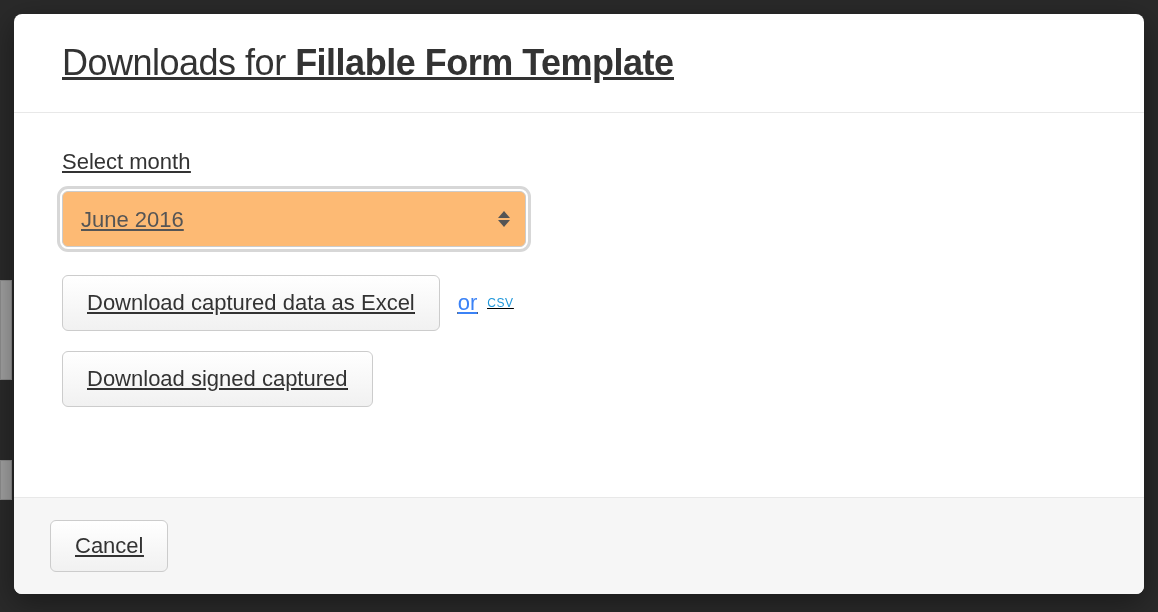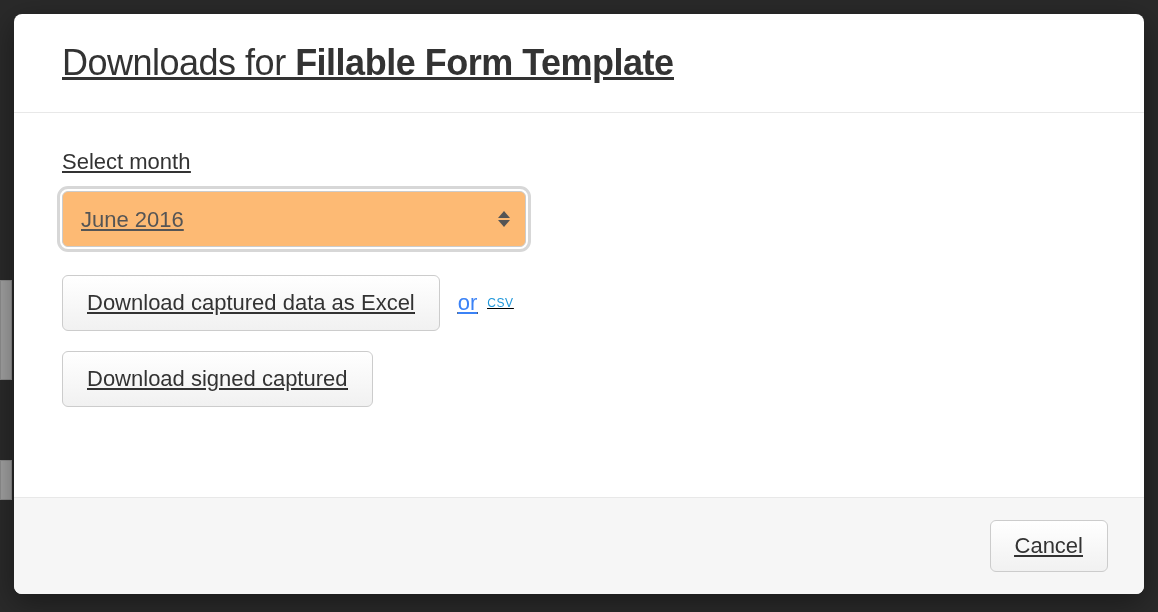--- a/index.html
+++ b/index.html
@@ -123,21 +123,21 @@
       text-transform: uppercase;
       letter-spacing: 0.5px;
       text-decoration: none;
       cursor: pointer;
     }
     .modal-footer {
       background: #f6f6f6;
       border-top: 1px solid #e8e8e8;
       padding: 22px 36px;
       display: flex;
-      justify-content: flex-end;
+      justify-content: flex-start;
       border-radius: 0 0 8px 8px;
     }
     .btn-cancel {
       height: 52px;
       padding: 0 24px;
       font-size: 22px;
       color: #333333;
       background: linear-gradient(#ffffff, #f1f1f1);
       border: 1px solid #cccccc;
       border-radius: 6px;

